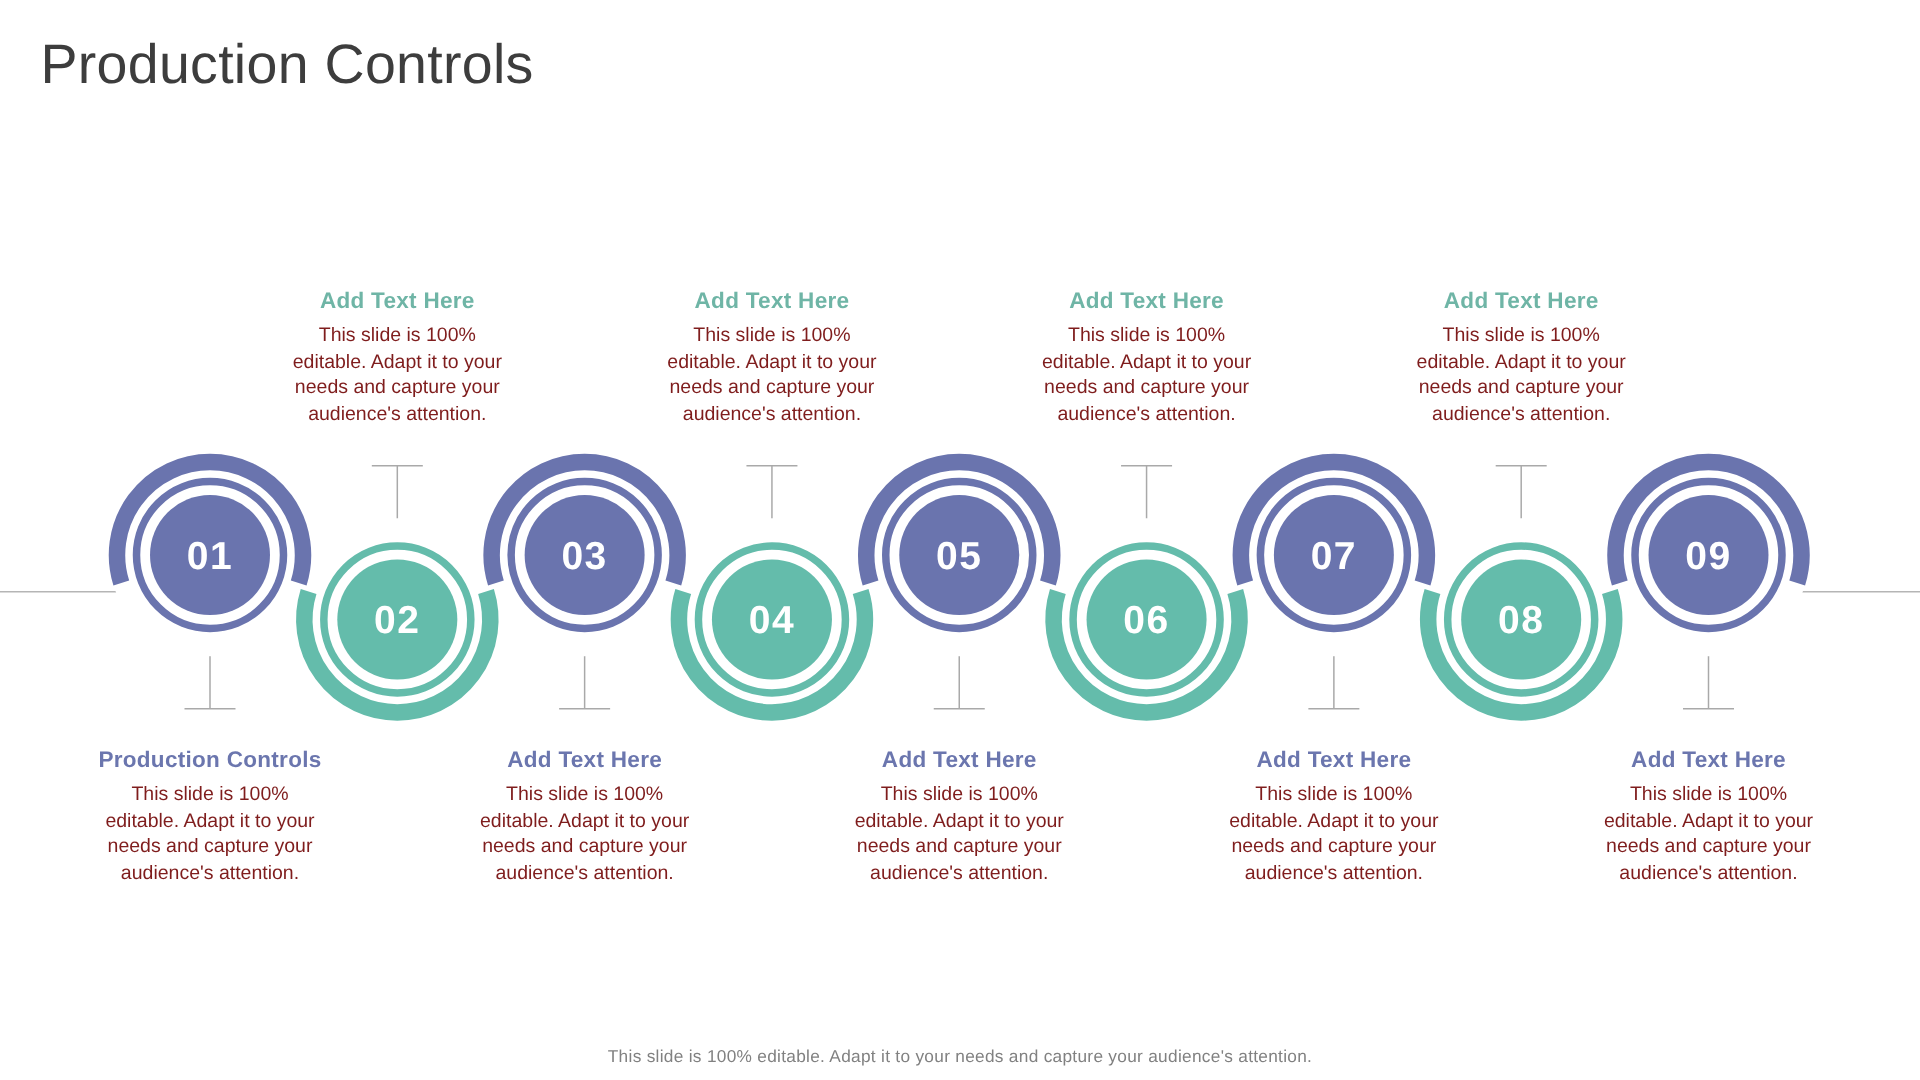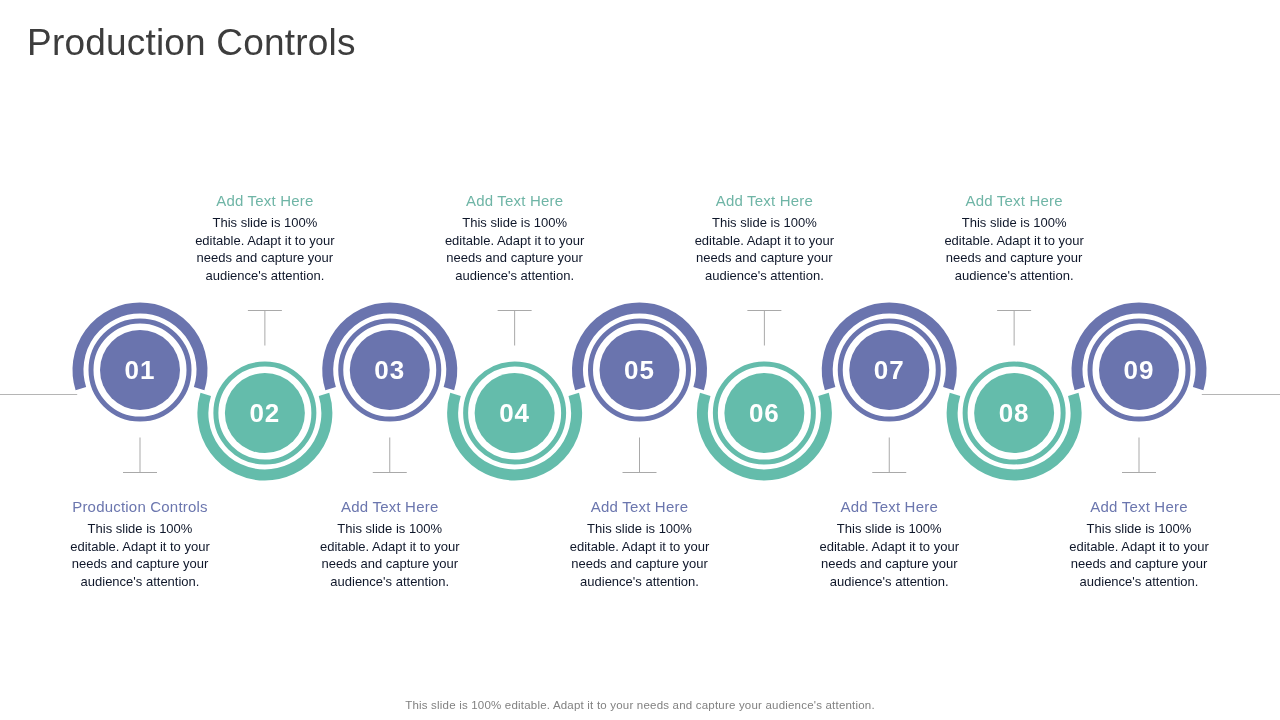--- a/index.html
+++ b/index.html
@@ -6,24 +6,24 @@
   body{width:1280px;height:720px;position:relative;overflow:hidden;
        font-family:"Liberation Sans",sans-serif;}
   .slide{position:absolute;inset:0;background:#ffffff;}
   #slide-title{position:absolute;left:27px;top:22px;margin:0;
        font-size:37px;font-weight:400;color:#3d3d3d;letter-spacing:0.2px;}
   #diagram-svg{position:absolute;left:0;top:0;width:1280px;height:720px;}
   #text-layer{position:absolute;inset:0;pointer-events:none;}
   .tb{position:absolute;width:210px;text-align:center;}
   .tb-top{top:192px;}
   .tb-bottom{top:498px;}
-  .tb .tb-heading{font-size:15px;font-weight:normal;margin:0 0 5px 0;letter-spacing:0.2px;}
+  .tb .tb-heading{font-size:15px;font-weight:bold;margin:0 0 5px 0;letter-spacing:0.2px;}
   .tb .tb-heading.h-teal{color:#6fb5a6;}
   .tb .tb-heading.h-purple{color:#6b76ae;}
-  .tb .tb-body{font-size:13px;line-height:17.5px;color:#0f172a;margin:0;white-space:pre-line;}
+  .tb .tb-body{font-size:13px;line-height:17.5px;color:#7f1d1d;margin:0;white-space:pre-line;}
   #slide-footer{position:absolute;left:0;right:0;top:699px;text-align:center;
        font-size:11.5px;color:#818181;letter-spacing:0.2px;}
 </style>
 </head>
 <body>
 
 <div class="slide">
   <h1 id="slide-title">Production Controls</h1>
   <svg id="diagram-svg" viewBox="0 0 1280 720" xmlns="http://www.w3.org/2000/svg">
       <g>

